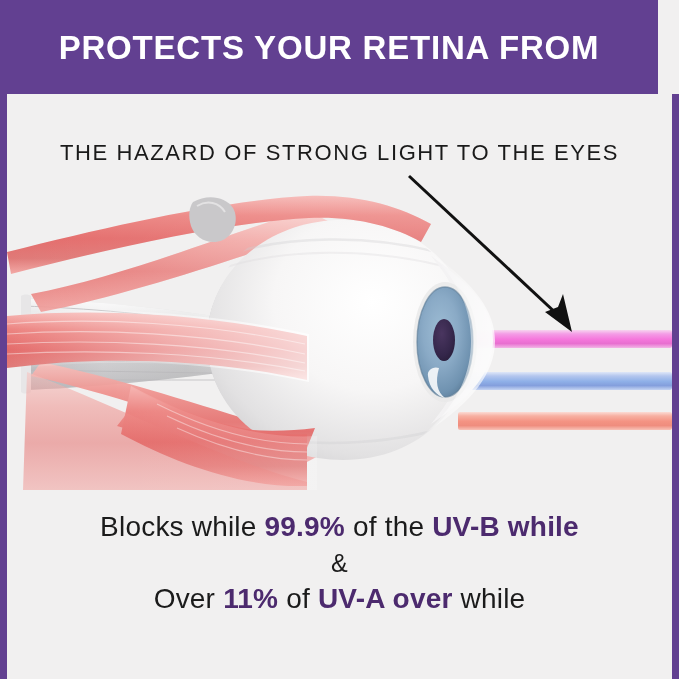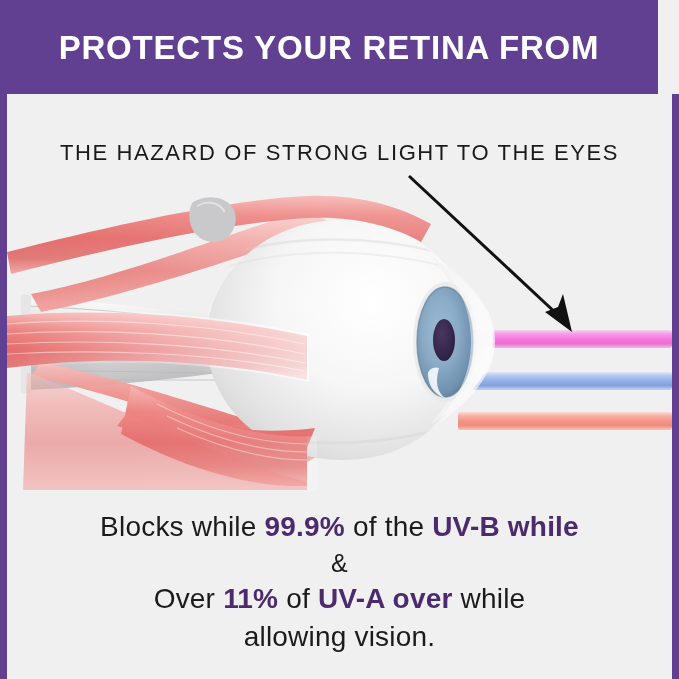--- a/index.html
+++ b/index.html
@@ -339,17 +339,16 @@
     </svg>
 
     <div class="claims">
       <div class="claim-line">
         <span>Blocks while </span><span class="hl">99.9%</span><span> of the </span><span class="hl">UV-B while</span>
       </div>
       <div class="claim-line claim-amp">&amp;</div>
       <div class="claim-line">
         <span>Over </span><span class="hl">11%</span><span> of </span><span class="hl">UV-A over</span><span> while</span>
       </div>
-      <div class="claim-line">allowing vision.</div>
     </div>
 
   </div>
 </div>
 
 </body></html>

